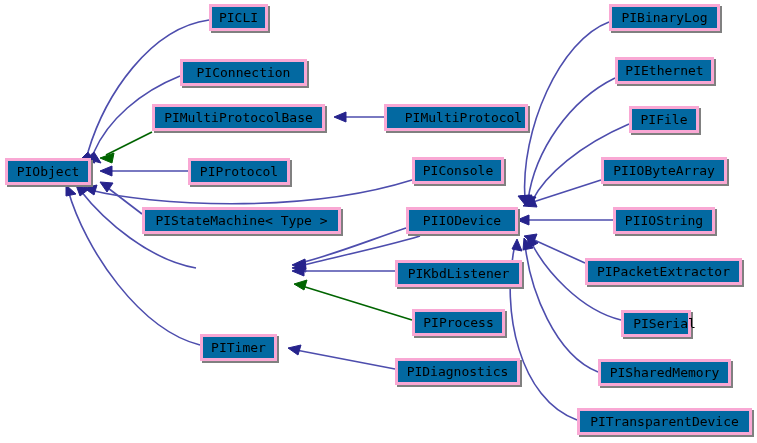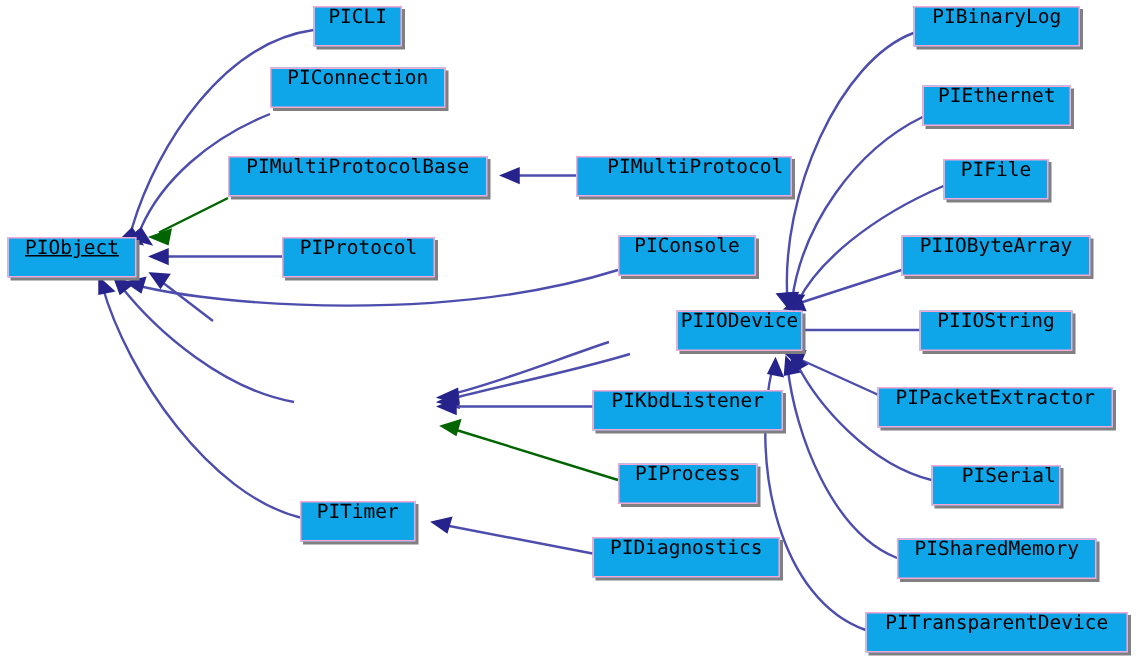--- a/index.html
+++ b/index.html
@@ -14,24 +14,25 @@
   }
   #edges{
     position:absolute;
     left:0; top:0;
     width:757px; height:443px;
     pointer-events:none;
   }
   .node{
     position:absolute;
     box-sizing:border-box;
-    background:#0ea5e9;
-    border:1px solid #f9a8d4;
+    background:#0369a1;
+    border:3px solid #f9a8d4;
     box-shadow:2px 2px 0 0 #808080;
     display:flex;
+    align-items:center;
     justify-content:center;
     white-space:nowrap;
     z-index:5;
   }
   .node .lbl{
     font-size:13px;
     line-height:13px;
     color:#000000;
     letter-spacing:0px;
     font-family:"DejaVu Sans Mono","Liberation Mono",monospace;
@@ -153,45 +154,48 @@
       <path d="M598,372 C555,355 530,290 525,244" fill="none" stroke="#4d4dad" stroke-width="1.6"></path>
       <polygon points="524,238 533,248 523,250" fill="#26238c" stroke="#26238c"></polygon>
     </g>
 
     <g>
       <path d="M577,420 C520,400 500,310 515,245" fill="none" stroke="#4d4dad" stroke-width="1.6"></path>
       <polygon points="517,239 522,251 512,249" fill="#26238c" stroke="#26238c"></polygon>
     </g>
   </svg>
 
-  <div class="node" style="left: 5px; top: 158px; width: 86px; height: 27px; text-decoration: underline;">
+  <div class="node" style="left: 5px; top: 158px; width: 86px; height: 27px;">
     <span class="lbl">PIObject</span>
   </div>
   <div class="node" style="left: 209px; top: 4px; width: 59px; height: 27px;">
     <span class="lbl">PICLI</span>
   </div>
-  <div class="node" style="left: 180px; top: 45px; width: 117px; height: 27px;">
+  <div class="node" style="left: 180px; top: 59px; width: 127px; height: 27px;">
     <span class="lbl">PIConnection</span>
   </div>
   <div class="node" style="left: 152px; top: 104px; width: 173px; height: 27px;">
     <span class="lbl">PIMultiProtocolBase</span>
   </div>
   <div class="node" style="left: 384px; top: 104px; width: 144px; height: 27px; padding-left: 15px;">
     <span class="lbl">PIMultiProtocol</span>
   </div>
   <div class="node" style="left: 188px; top: 158px; width: 102px; height: 27px;">
     <span class="lbl">PIProtocol</span>
   </div>
+  <div class="node" style="left: 142px; top: 207px; width: 199px; height: 27px;">
+    <span class="lbl">PIStateMachine&lt; Type &gt;</span>
+  </div>
   <div class="node" style="left: 200px; top: 334px; width: 77px; height: 27px;">
     <span class="lbl">PITimer</span>
   </div>
   <div class="node" style="left: 412px; top: 157px; width: 92px; height: 27px;">
     <span class="lbl">PIConsole</span>
   </div>
-  <div class="node" style="left: 406px; top: 207px; width: 84px; height: 27px; margin-left: 45px;">
+  <div class="node" style="left: 406px; top: 207px; width: 112px; height: 27px;">
     <span class="lbl">PIIODevice</span>
   </div>
   <div class="node" style="left: 395px; top: 260px; width: 127px; height: 27px;">
     <span class="lbl">PIKbdListener</span>
   </div>
   <div class="node" style="left: 412px; top: 309px; width: 93px; height: 27px;">
     <span class="lbl">PIProcess</span>
   </div>
   <div class="node" style="left: 395px; top: 358px; width: 125px; height: 27px;">
     <span class="lbl">PIDiagnostics</span>
@@ -207,21 +211,21 @@
   </div>
   <div class="node" style="left: 601px; top: 157px; width: 126px; height: 27px;">
     <span class="lbl">PIIOByteArray</span>
   </div>
   <div class="node" style="left: 613px; top: 207px; width: 102px; height: 27px;">
     <span class="lbl">PIIOString</span>
   </div>
   <div class="node" style="left: 585px; top: 258px; width: 157px; height: 27px;">
     <span class="lbl">PIPacketExtractor</span>
   </div>
-  <div class="node" style="left: 621px; top: 310px; width: 86px; height: 27px; padding-left: 17px;">
+  <div class="node" style="left: 621px; top: 310px; width: 70px; height: 27px; padding-left: 17px;">
     <span class="lbl">PISerial</span>
   </div>
   <div class="node" style="left: 598px; top: 359px; width: 133px; height: 27px;">
     <span class="lbl">PISharedMemory</span>
   </div>
   <div class="node" style="left: 577px; top: 408px; width: 175px; height: 27px;">
     <span class="lbl">PITransparentDevice</span>
   </div>
 
 </div>

